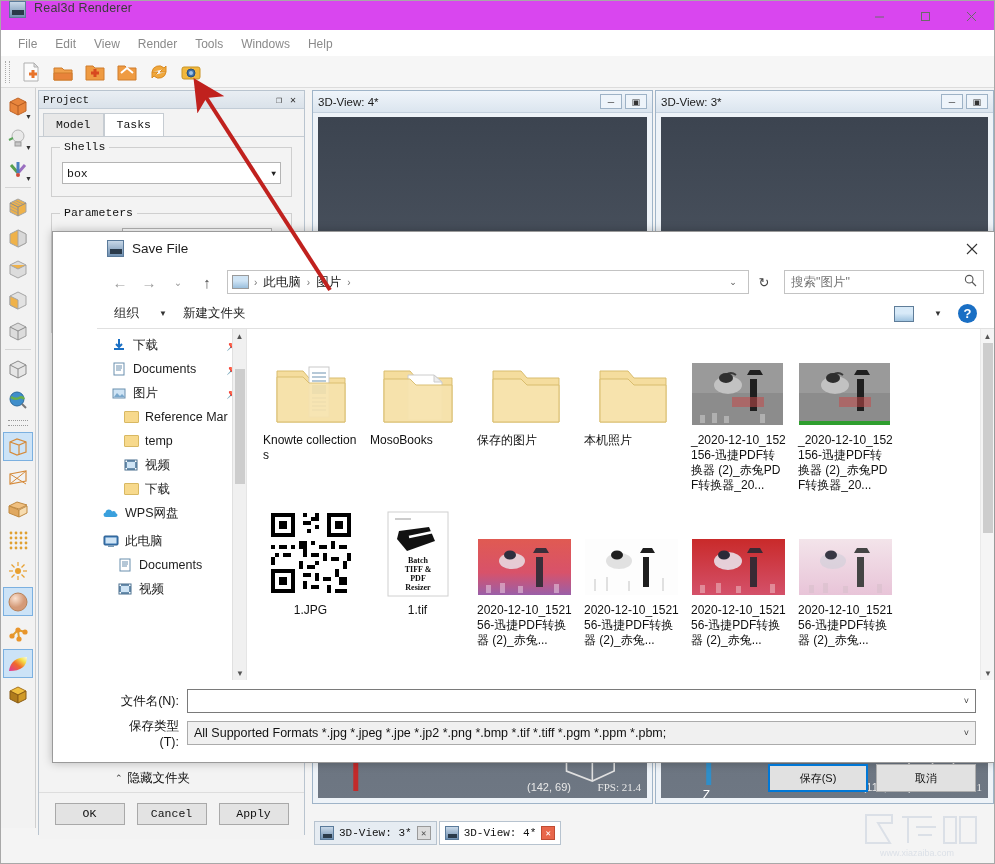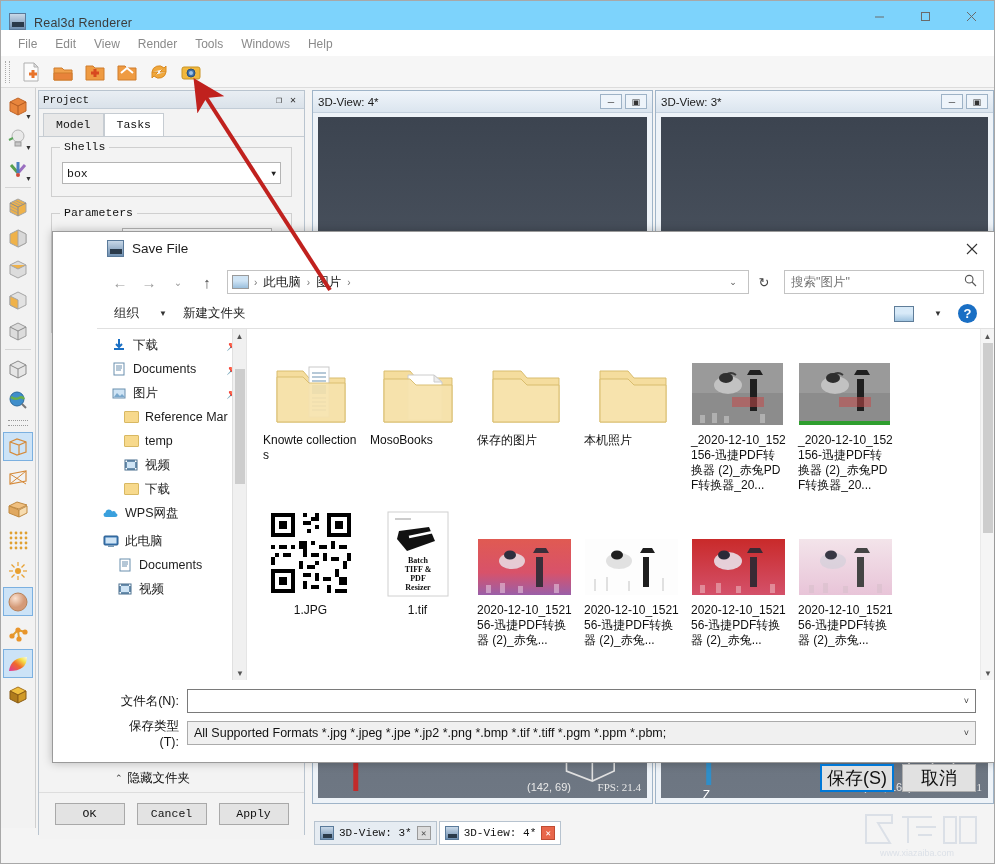--- a/index.html
+++ b/index.html
@@ -11,21 +11,21 @@
   }
   #root { position: relative; width: 995px; height: 864px; background: #efefef; }
 
   
   .app-window {
     position: absolute; left: 0; top: 0; width: 995px; height: 864px;
     background: #f4f4f4; border: 1px solid #a8a8a8;
   }
   .titlebar {
     position: absolute; left: 0; top: 0; width: 993px; height: 30px;
-    background: #7dd3fc; display: flex; align-items: flex-end;
+    background: #d946ef; display: flex; align-items: flex-start;
     border-bottom: 1px solid #ffffff;
   }
   .titlebar .app-icon {
     width: 17px; height: 17px; margin-left: 8px; margin-right: 8px;
     background: linear-gradient(#c8d8e8, #6f8fb0);
     border: 1px solid #5a7a9a; position: relative; flex: none;
   }
   .titlebar .app-icon:after {
     content: ""; position: absolute; left: 2px; bottom: 2px;
     width: 12px; height: 5px; background: #2a3a4a;
@@ -256,22 +256,22 @@
     font-size: 12.5px; color: #111; font-family: "Liberation Sans", sans-serif;
   }
   .field-ctrl .val { flex: 1; font-size: 12.5px; color: #111; }
   .field-ctrl .ar { font-size: 9px; color: #333; padding-left: 4px; }
 
   .dlg-foot { display: flex; align-items: center; padding: 12px 18px 0 18px; }
   .hide-folders { font-size: 12.5px; color: #111; display: flex; align-items: center; gap: 5px; }
   .hide-folders .chev { font-size: 9px; color: #333; }
   .foot-sp { flex: 1; }
   .dbtn {
-    width: 74px; height: 28px; border: 1px solid #adadad; background: #e1e1e1;
-    font-size: 18px; color: #111; display: flex; align-items: center; justify-content: center;
+    width: 100px; height: 28px; border: 1px solid #adadad; background: #e1e1e1;
+    font-size: 11px; color: #111; display: flex; align-items: center; justify-content: center;
   }
   .dbtn.primary { border: 2px solid #0078d7; background: #e1e1e1; margin-right: 8px; }
 
   .arrow-annot { position: absolute; left: 0; top: 0; pointer-events: none; }
 </style>
 </head>
 <body>
 
 <div id="root">
 

